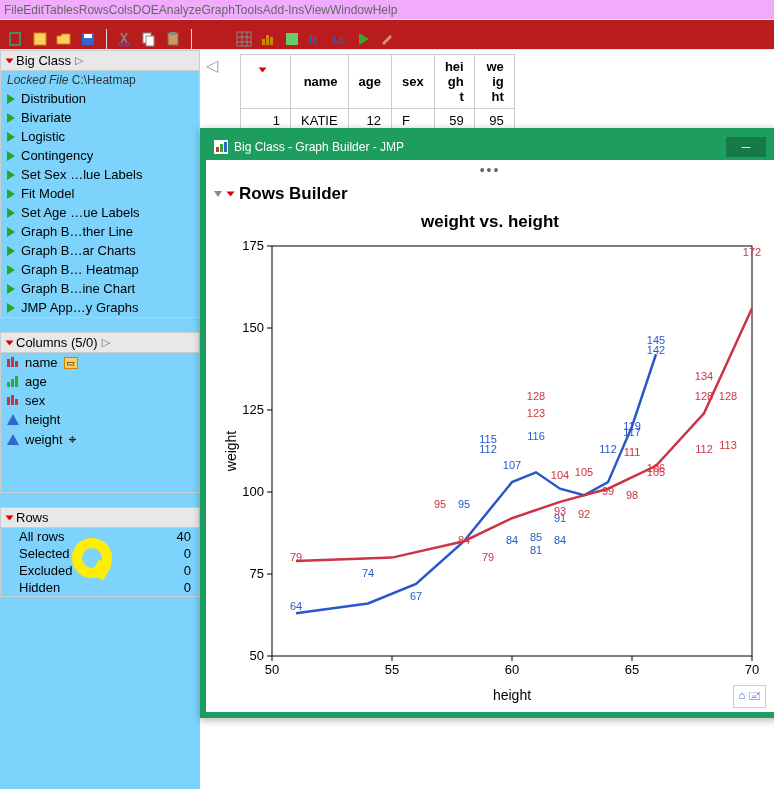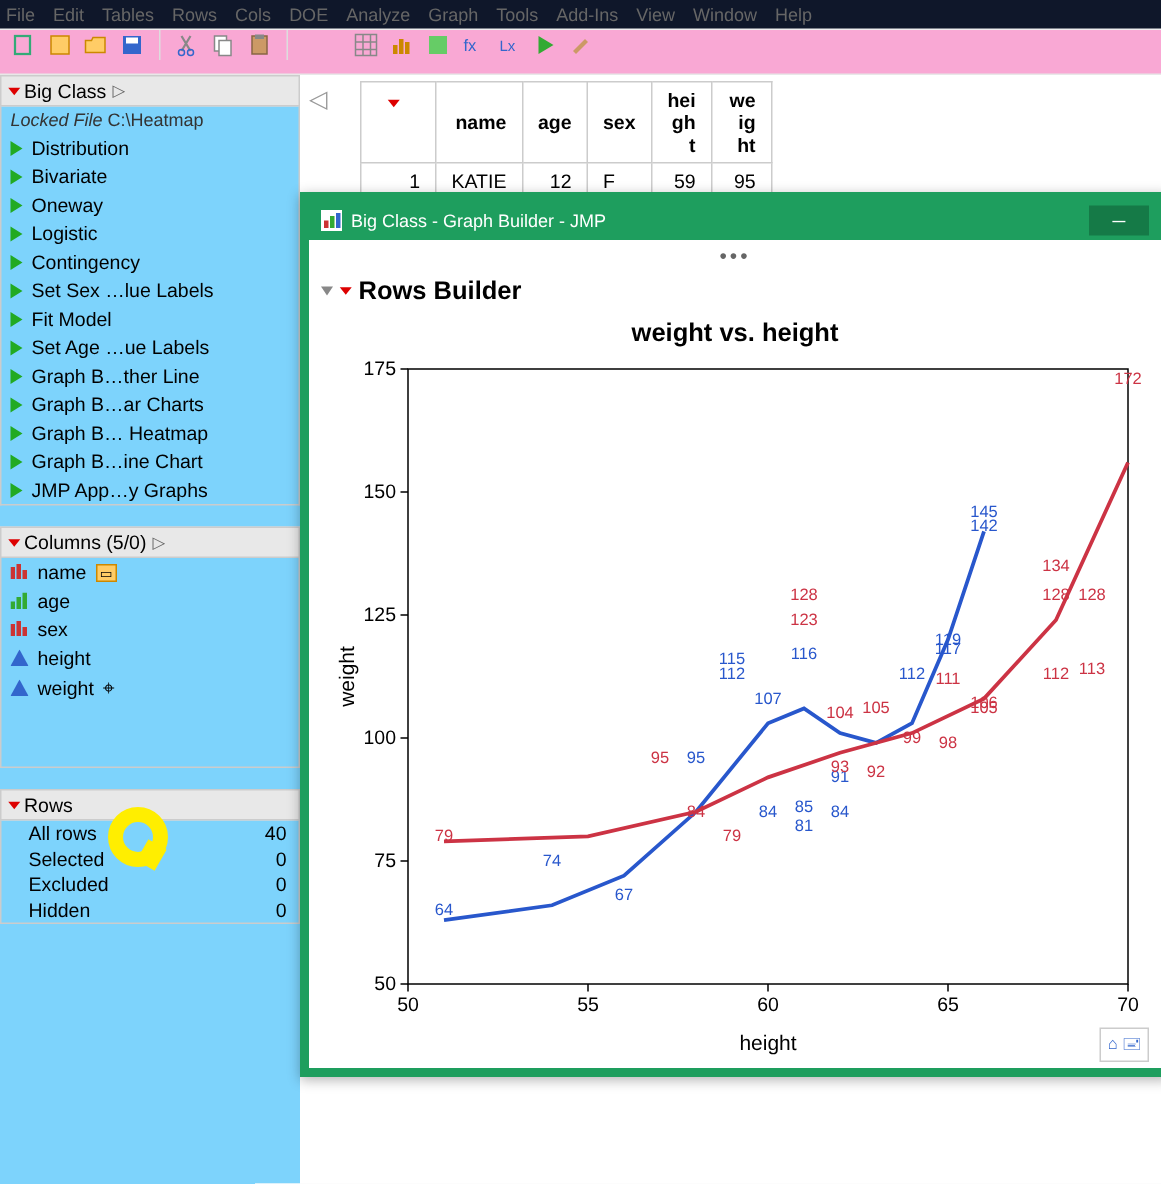--- a/index.html
+++ b/index.html
@@ -1,21 +1,21 @@
 <!DOCTYPE html>
 <html><head>
 <meta charset="utf-8">
 <style>
 * { margin: 0; padding: 0; box-sizing: border-box; font-family: Arial, sans-serif; }
 body { background: #f8f8f8; width: 774px; height: 789px; overflow: hidden; position: relative; }
 
-.menubar { background: #0f172a; height: 20px; display: flex; align-items: center; padding: 0 4px; gap: 12px; font-size: 12px; color: #666; border-bottom: 1px solid #eee; }
+.menubar { background: #f0abfc; height: 20px; display: flex; align-items: center; padding: 0 4px; font-size: 12px; color: #666; border-bottom: 1px solid #eee; }
 .menubar span { cursor: pointer; }
 
-.toolbar { background: #f9a8d4; height: 30px; display: flex; align-items: flex-start; padding: 0 6px; gap: 4px; border-bottom: 1px solid #e8e8e8; }
+.toolbar { background: #b91c1c; height: 30px; display: flex; align-items: flex-end; padding: 0 6px; gap: 4px; border-bottom: 1px solid #e8e8e8; }
 .tb-sep { width: 1px; height: 20px; background: #ddd; margin: 0 4px; }
 .tb-btn { width: 20px; height: 20px; display: flex; align-items: center; justify-content: center; cursor: pointer; }
 
 .main-layout { display: flex; height: calc(100% - 50px); }
 
 .left-panel { width: 200px; background: #7dd3fc; display: flex; flex-direction: column; }
 .panel-header { background: #e8e8e8; border: 1px solid #ccc; padding: 2px 6px; display: flex; align-items: center; gap: 4px; font-size: 13px; }
 .panel-body { border: 1px solid #ccc; border-top: none; flex-shrink: 0; }
 .red-tri { display: inline-block; width: 0; height: 0; border-left: 5px solid #d00; border-top: 4px solid transparent; border-bottom: 4px solid transparent; transform: rotate(90deg); }
 .locked-line { padding: 2px 6px; font-size: 12px; font-style: italic; color: #333; }
@@ -173,24 +173,20 @@
         <span style="font-style:normal">C:\Heatmap</span>
       </div>
       <div id="scripts-list">
           <div class="script-item">
             <span class="green-tri"></span>
             <span>Distribution</span>
           </div>
           <div class="script-item">
             <span class="green-tri"></span>
             <span>Bivariate</span>
-          </div>
-          <div class="script-item">
-            <span class="green-tri"></span>
-            <span>Oneway</span>
           </div>
           <div class="script-item">
             <span class="green-tri"></span>
             <span>Logistic</span>
           </div>
           <div class="script-item">
             <span class="green-tri"></span>
             <span>Contingency</span>
           </div>
           <div class="script-item">

